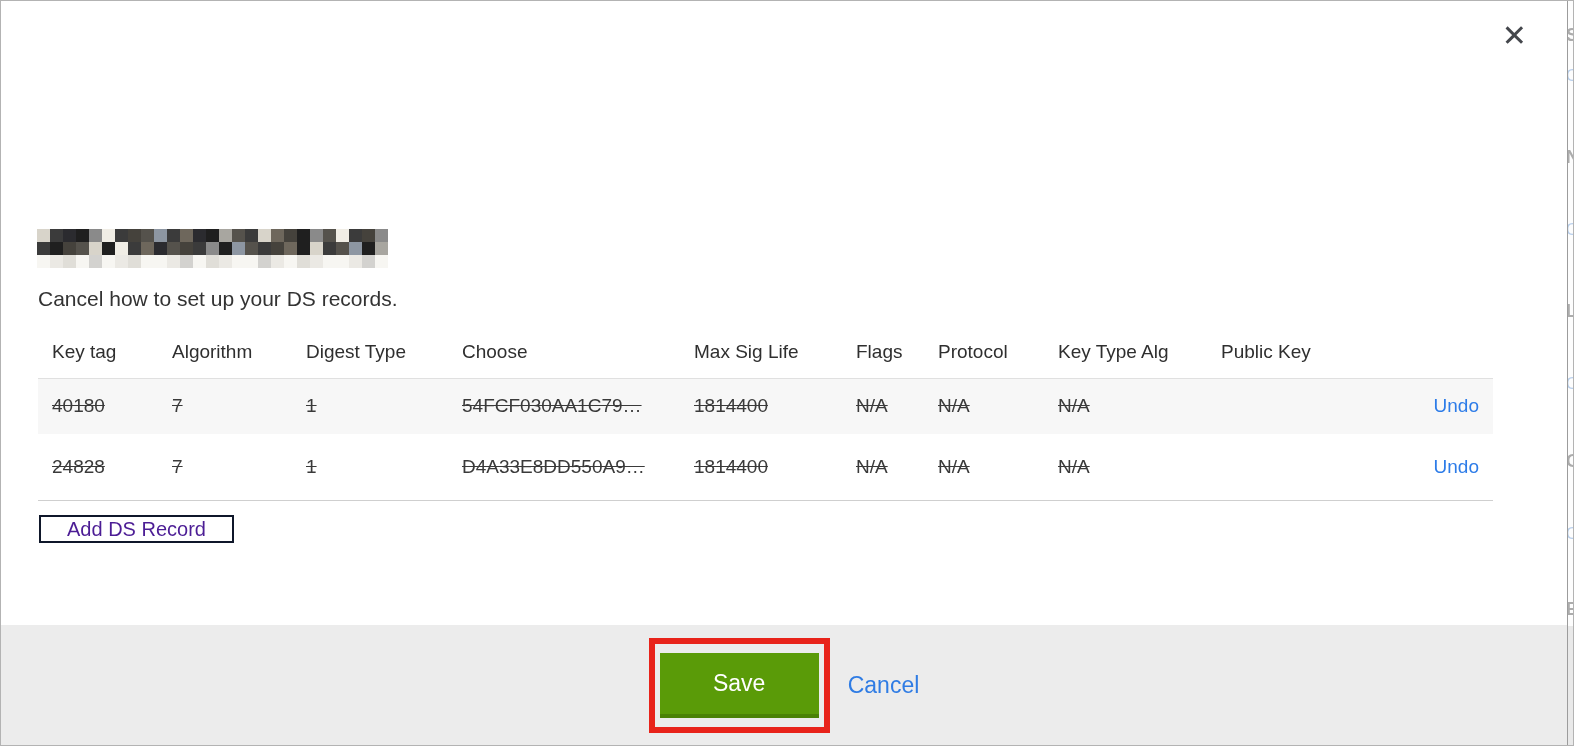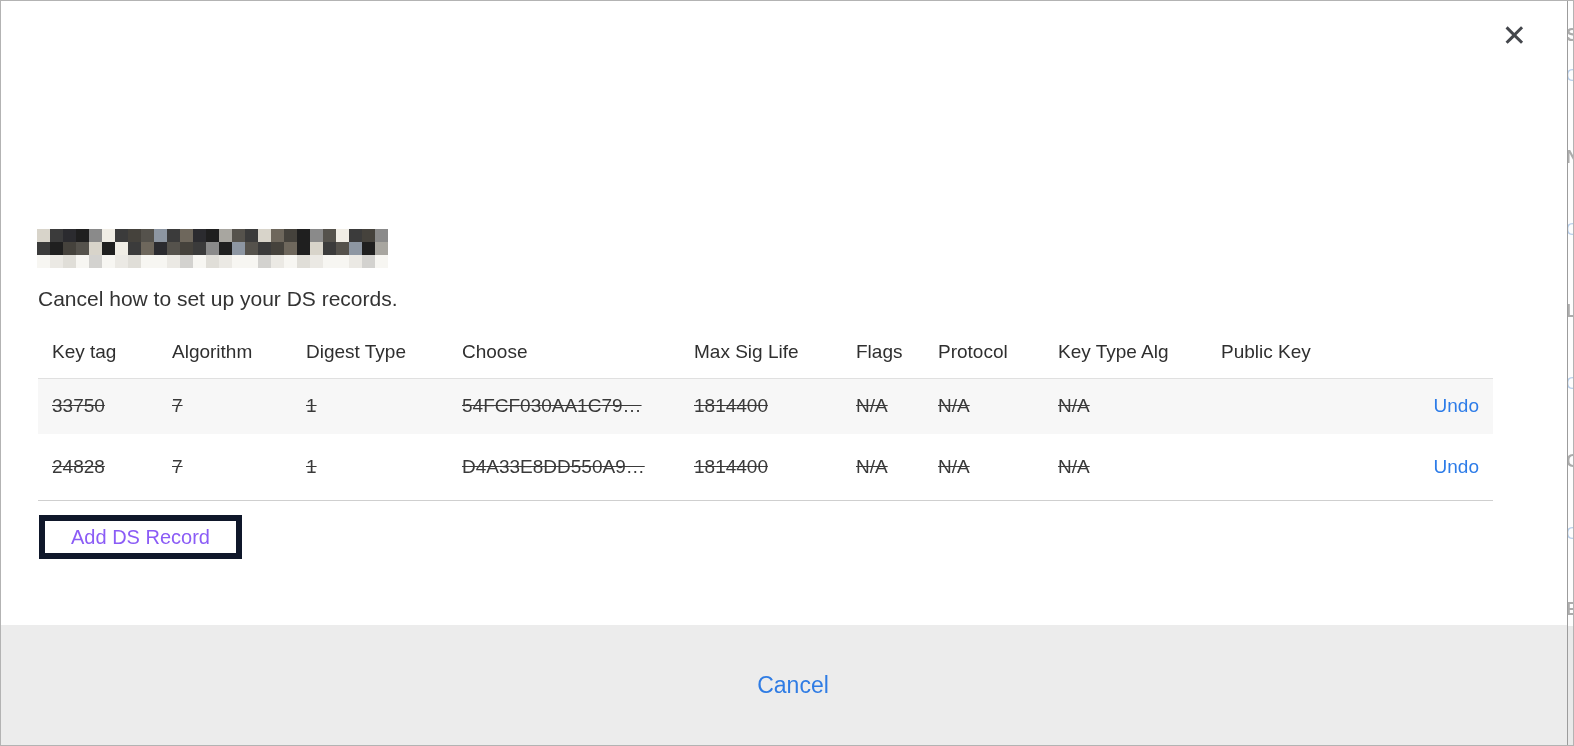--- a/index.html
+++ b/index.html
@@ -76,24 +76,24 @@
   .ds-table tbody td {
     padding: 0 0 0 14px; vertical-align: middle;
     font-size: 19px; color: #3a3a3a;
   }
   .ds-table tbody td .struck { text-decoration: line-through; }
   .ds-table tbody td.undo-cell { text-align: right; padding: 0 14px 0 0; }
   .undo-link { color: #2d7ce8; font-size: 19px; text-decoration: none; cursor: pointer; }
 
   .add-btn {
     position: absolute; top: 514px; left: 38px;
-    height: 44px; padding: 0 26px;
+    height: 28px; padding: 0 26px;
     background: #fff;
-    border: 6px solid #0f172a;
-    color: #8b5cf6; font-size: 20px;
+    border: 2px solid #0f172a;
+    color: #4c1d95; font-size: 20px;
     cursor: pointer;
     font-family: "Liberation Sans", "DejaVu Sans", sans-serif;
   }
 
   .modal-footer {
     position: absolute; left: 0; right: 0; top: 624px; bottom: 0;
     background: #ececec;
     display: flex; align-items: center; justify-content: center;
   }
   .red-annotation {
@@ -169,21 +169,21 @@
             <th>Max Sig Life</th>
             <th>Flags</th>
             <th>Protocol</th>
             <th>Key Type Alg</th>
             <th>Public Key</th>
             <th></th>
           </tr>
         </thead>
       <tbody id="body-rows">
           <tr class="row-0">
-            <td><span class="struck">33750</span></td>
+            <td><span class="struck">40180</span></td>
             <td><span class="struck">7</span></td>
             <td><span class="struck">1</span></td>
             <td><span class="struck">54FCF030AA1C79…</span></td>
             <td><span class="struck">1814400</span></td>
             <td><span class="struck">N/A</span></td>
             <td><span class="struck">N/A</span></td>
             <td><span class="struck">N/A</span></td>
             <td></td>
             <td class="undo-cell"><a class="undo-link">Undo</a></td>
           </tr>
@@ -198,17 +198,20 @@
             <td><span class="struck">N/A</span></td>
             <td></td>
             <td class="undo-cell"><a class="undo-link">Undo</a></td>
           </tr>
         </tbody>
     </table>
 
     <button class="add-btn">Add DS Record</button>
 
     <div class="modal-footer">
+      <div class="red-annotation">
+        <button class="save-btn">Save</button>
+      </div>
       <a class="cancel-link">Cancel</a>
     </div>
 
   </div>
 </div>
 
 </body></html>

